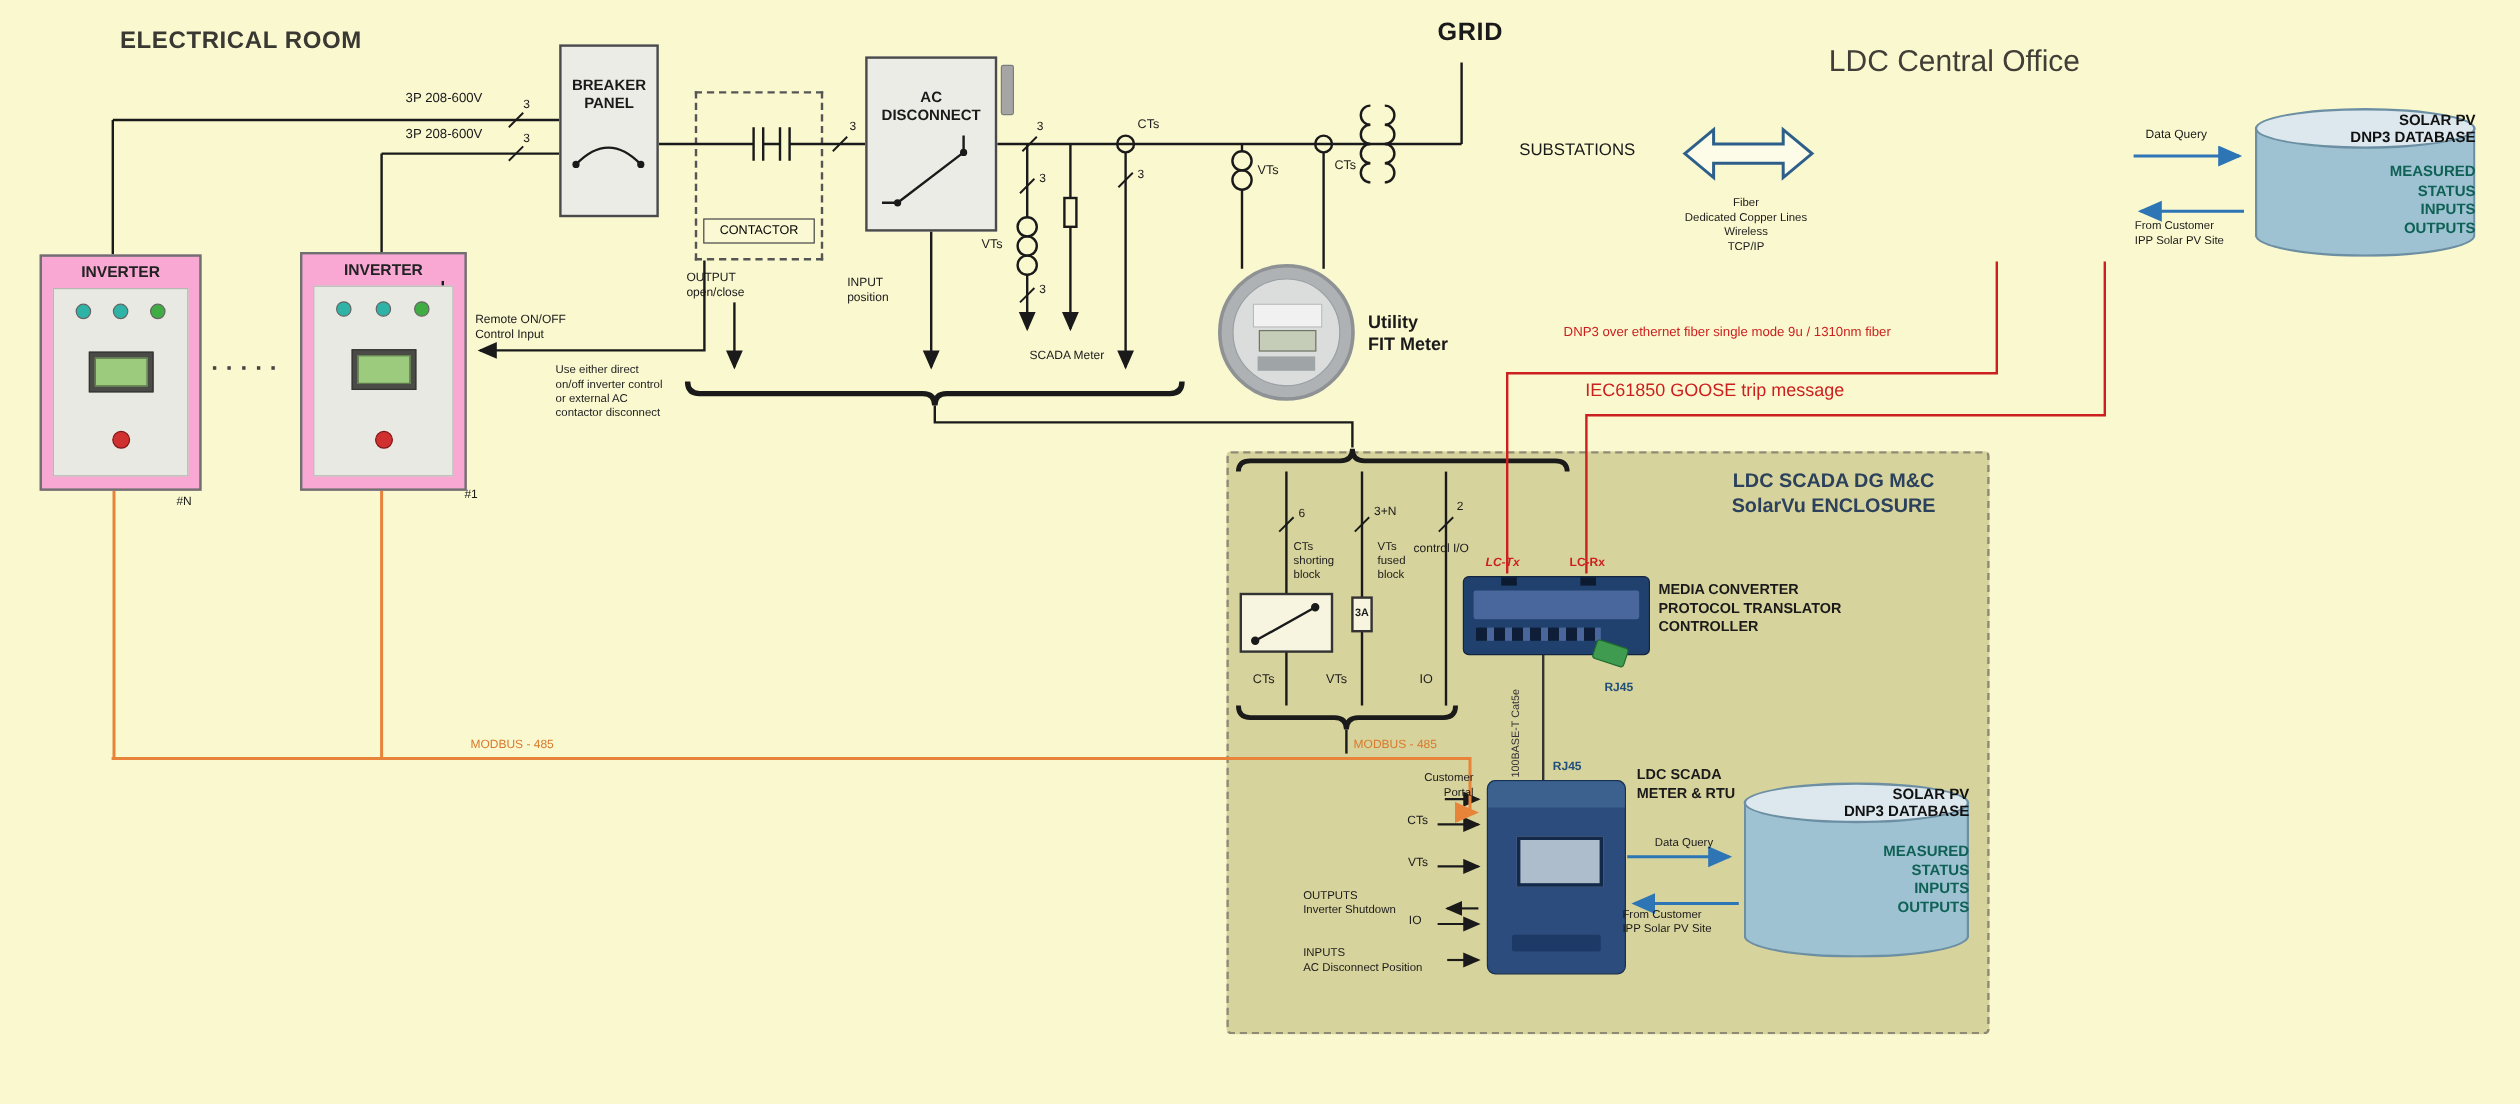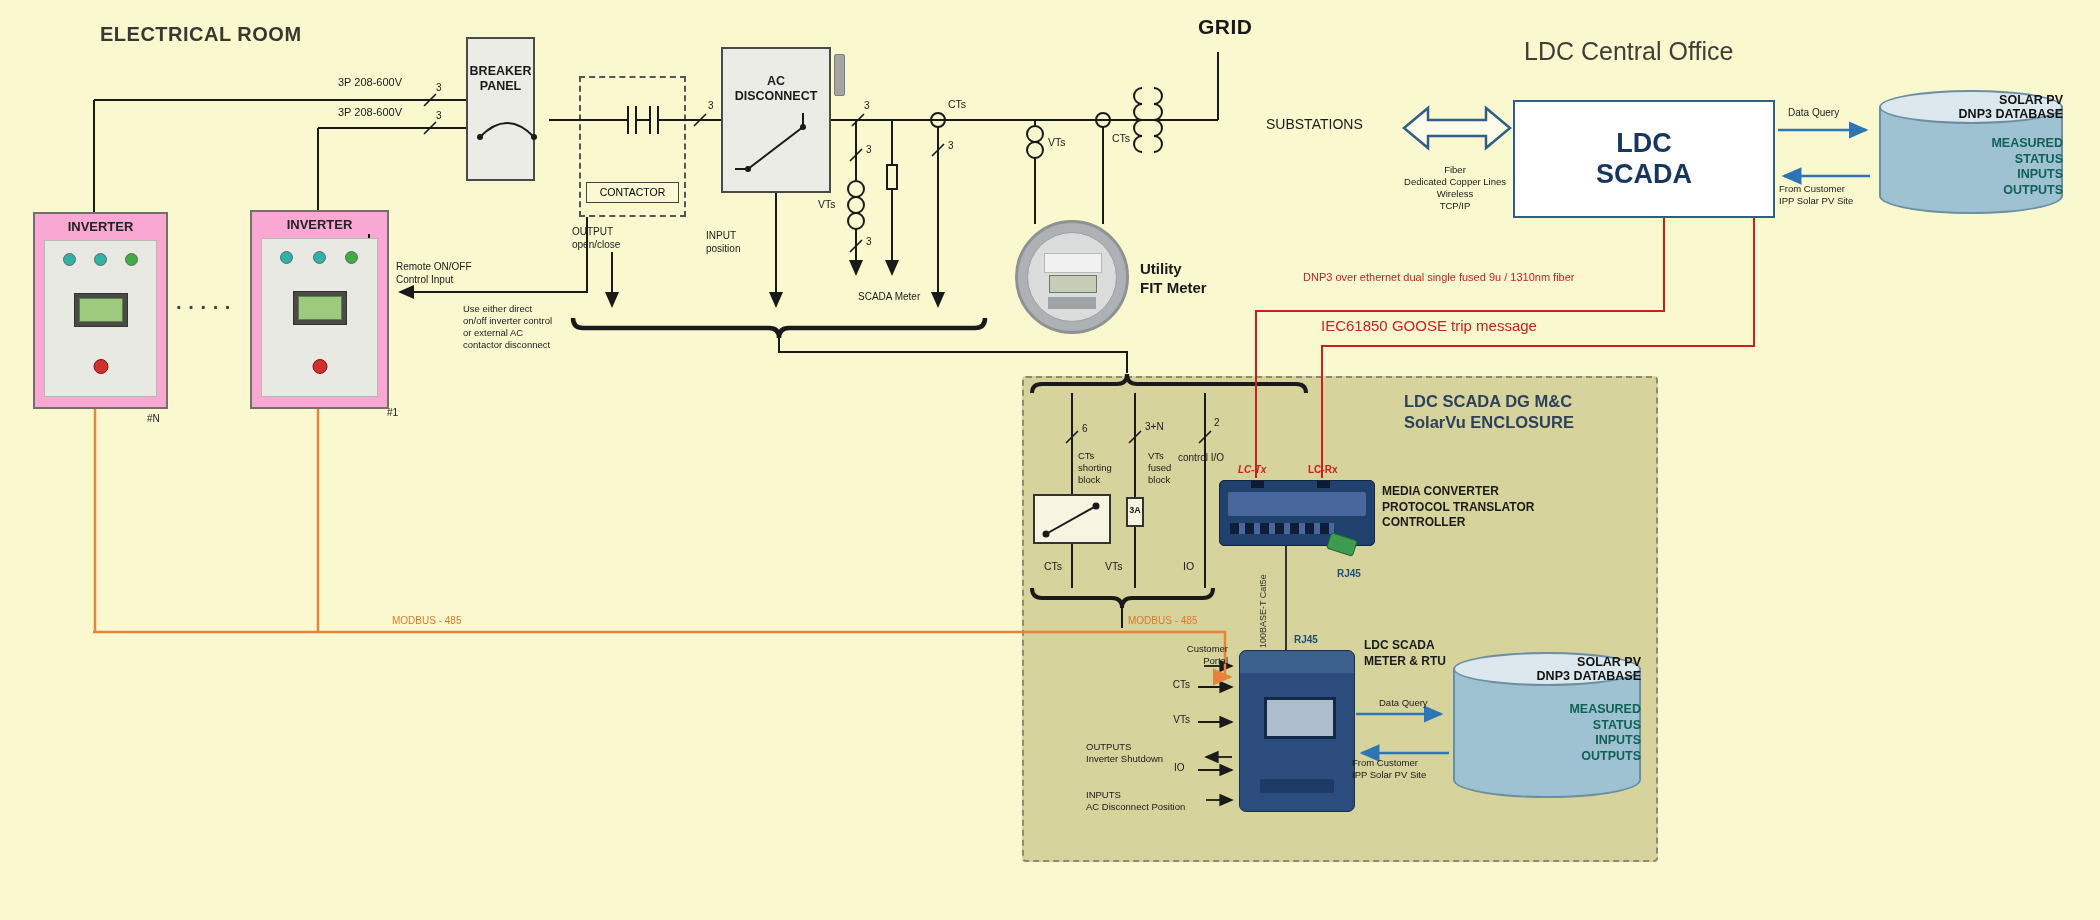--- a/index.html
+++ b/index.html
@@ -5,21 +5,21 @@
   html,body{margin:0;padding:0;}
   .canvas{position:relative;width:2100px;height:920px;background:#FAF8CF;overflow:hidden;font-family:"Liberation Sans",sans-serif;}
   .lbl{position:absolute;font-family:"Liberation Sans",sans-serif;font-size:10px;color:#1a1a1a;white-space:pre-line;line-height:1.25;z-index:10;}
   .wires{position:absolute;left:0;top:0;z-index:5;pointer-events:none;}
   .box{position:absolute;background:#ECECE6;border:2px solid #4A4A4A;z-index:10;box-sizing:border-box;text-align:center;font-weight:bold;color:#1a1a1a;white-space:pre-line;}
   .box-label{padding-top:7px;font-size:12.5px;line-height:1.2;}
   .sym{position:absolute;}
   .dashed-box{position:absolute;border:2px dashed #555;z-index:4;box-sizing:border-box;}
   .small-box{position:absolute;border:1.5px solid #444;background:#FBF9D3;z-index:10;font-size:10.5px;text-align:center;line-height:19px;box-sizing:border-box;}
   .enclosure{position:absolute;left:1022px;top:376px;width:636px;height:486px;background:#D7D39C;border:2px dashed #8e8a74;border-radius:4px;z-index:1;box-sizing:border-box;}
-  .enclosure-title{position:absolute;left:380px;top:13px;width:248px;text-align:left;font-weight:bold;font-size:16.5px;line-height:1.25;color:#2C415C;white-space:pre-line;}
+  .enclosure-title{position:absolute;left:380px;top:13px;width:248px;text-align:center;font-weight:bold;font-size:16.5px;line-height:1.25;color:#2C415C;white-space:pre-line;}
   .inv{position:absolute;background:#f9a8d4;border:2px solid #707070;z-index:10;box-sizing:border-box;}
   .inv-title{position:absolute;top:5px;left:0;right:0;text-align:center;font-weight:bold;font-size:13px;color:#222;}
   .inv-panel{position:absolute;left:9px;right:9px;top:26px;bottom:10px;background:#E9E9E3;border:1px solid #B8B8B2;}
   .led{position:absolute;top:12px;width:11px;height:11px;border-radius:50%;border:1px solid #666;}
   .lcd{position:absolute;left:50%;top:52px;transform:translateX(-50%);width:54px;height:34px;background:#4A4A46;border:1px solid #333;padding:4px;box-sizing:border-box;}
   .lcd-screen{width:100%;height:100%;background:#9CCB7E;border:1px solid #5F7A4D;box-sizing:border-box;}
   .red-btn{position:absolute;left:50%;bottom:22px;transform:translateX(-50%);width:13px;height:13px;border-radius:50%;background:#D03030;border:1px solid #801515;}
   .ldc-box{position:absolute;left:1513px;top:100px;width:262px;height:118px;background:#FFFFFF;border:2.5px solid #2E5F8A;z-index:10;display:flex;align-items:center;justify-content:center;text-align:center;font-weight:bold;font-size:27px;line-height:1.15;color:#17365D;white-space:pre-line;box-sizing:border-box;}
   .cyl{position:absolute;z-index:10;text-align:right;}
   .cyl-top{position:absolute;left:0;right:0;top:0;height:34px;border-radius:50%;background:#DCE8ED;border:2px solid #6C8FA3;box-sizing:border-box;}
@@ -183,21 +183,21 @@
       <span class="led" style="left:44%;background:#2FB3A6;"></span>
       <span class="led" style="left:72%;background:#3FAD44;"></span>
       <div class="lcd">
           <div class="lcd-screen"></div>
         </div>
       <span class="red-btn"></span>
     </div>
   </div>
   <div class="lbl" style="left:387px;top:407px;">#1</div>
 
-  <div class="box" style="left:466px;top:37px;width:69px;height:144px;">
+  <div class="box" style="left:466px;top:37px;width:83px;height:144px;">
     <div class="box-label">BREAKER
 PANEL</div>
     <svg class="sym" width="79" height="40" style="left:0;top:68px;">
       <path d="M12,30Q39,2 66,30" stroke="#1a1a1a" stroke-width="2" fill="none"></path>
       <circle cx="12" cy="30" r="3" fill="#1a1a1a"></circle>
         <circle cx="66" cy="30" r="3" fill="#1a1a1a"></circle>
     </svg>
   </div>
 
   <div class="dashed-box" style="left:579px;top:76px;width:107px;height:141px;"></div>
@@ -235,43 +235,41 @@
   <div class="fitm">
     <div class="fitm-inner"></div>
     <div class="fitm-face"></div>
     <div class="fitm-lcd"></div>
     <div class="fitm-base"></div>
   </div>
   <div class="lbl" style="left:1140px;top:260px;font-size:15px;font-weight:bold;">Utility
 FIT Meter</div>
 
   <div class="lbl" style="left:1524px;top:36px;font-size:25px;color:#403E36;">LDC Central Office</div>
-  <div class="ldc-box">LDC
-SCADA</div>
   <div class="lbl" style="left:1266px;top:116px;font-size:14px;">SUBSTATIONS</div>
   <div class="lbl" style="left:1390px;top:164px;width:130px;text-align:center;font-size:9.5px;">Fiber
 Dedicated Copper Lines
 Wireless
 TCP/IP</div>
   <div class="lbl" style="left:1788px;top:107px;">Data Query</div>
   <div class="lbl" style="left:1779px;top:183px;font-size:9.5px;">From Customer
 IPP Solar PV Site</div>
 
   <div class="cyl" style="left:1879px;top:90px;width:184px;height:124px;">
     <div class="cyl-body"></div>
     <div class="cyl-top"></div>
     <div class="cyl-title">SOLAR PV
 DNP3 DATABASE</div>
     <div class="cyl-text">MEASURED
 STATUS
 INPUTS
 OUTPUTS</div>
   </div>
 
-  <div class="lbl" style="left:1303px;top:271px;font-size:11px;color:#CC1F1F;">DNP3 over ethernet dual single fused 9u / 1310nm  fiber</div>
+  <div class="lbl" style="left:1303px;top:271px;font-size:11px;color:#CC1F1F;">DNP3 over ethernet fiber single mode 9u / 1310nm  fiber</div>
   <div class="lbl" style="left:1321px;top:317px;font-size:15px;color:#CC1F1F;">IEC61850 GOOSE trip message</div>
 
   <div class="lbl" style="left:392px;top:615px;color:#D97A2E;">MODBUS - 485</div>
   <div class="lbl" style="left:1128px;top:615px;color:#D97A2E;">MODBUS - 485</div>
 
   <div class="lbl" style="left:1082px;top:423px;">6</div>
   <div class="lbl" style="left:1145px;top:421px;">3+N</div>
   <div class="lbl" style="left:1214px;top:417px;">2</div>
   <div class="lbl" style="left:1078px;top:450px;font-size:9.5px;">CTs
 shorting

